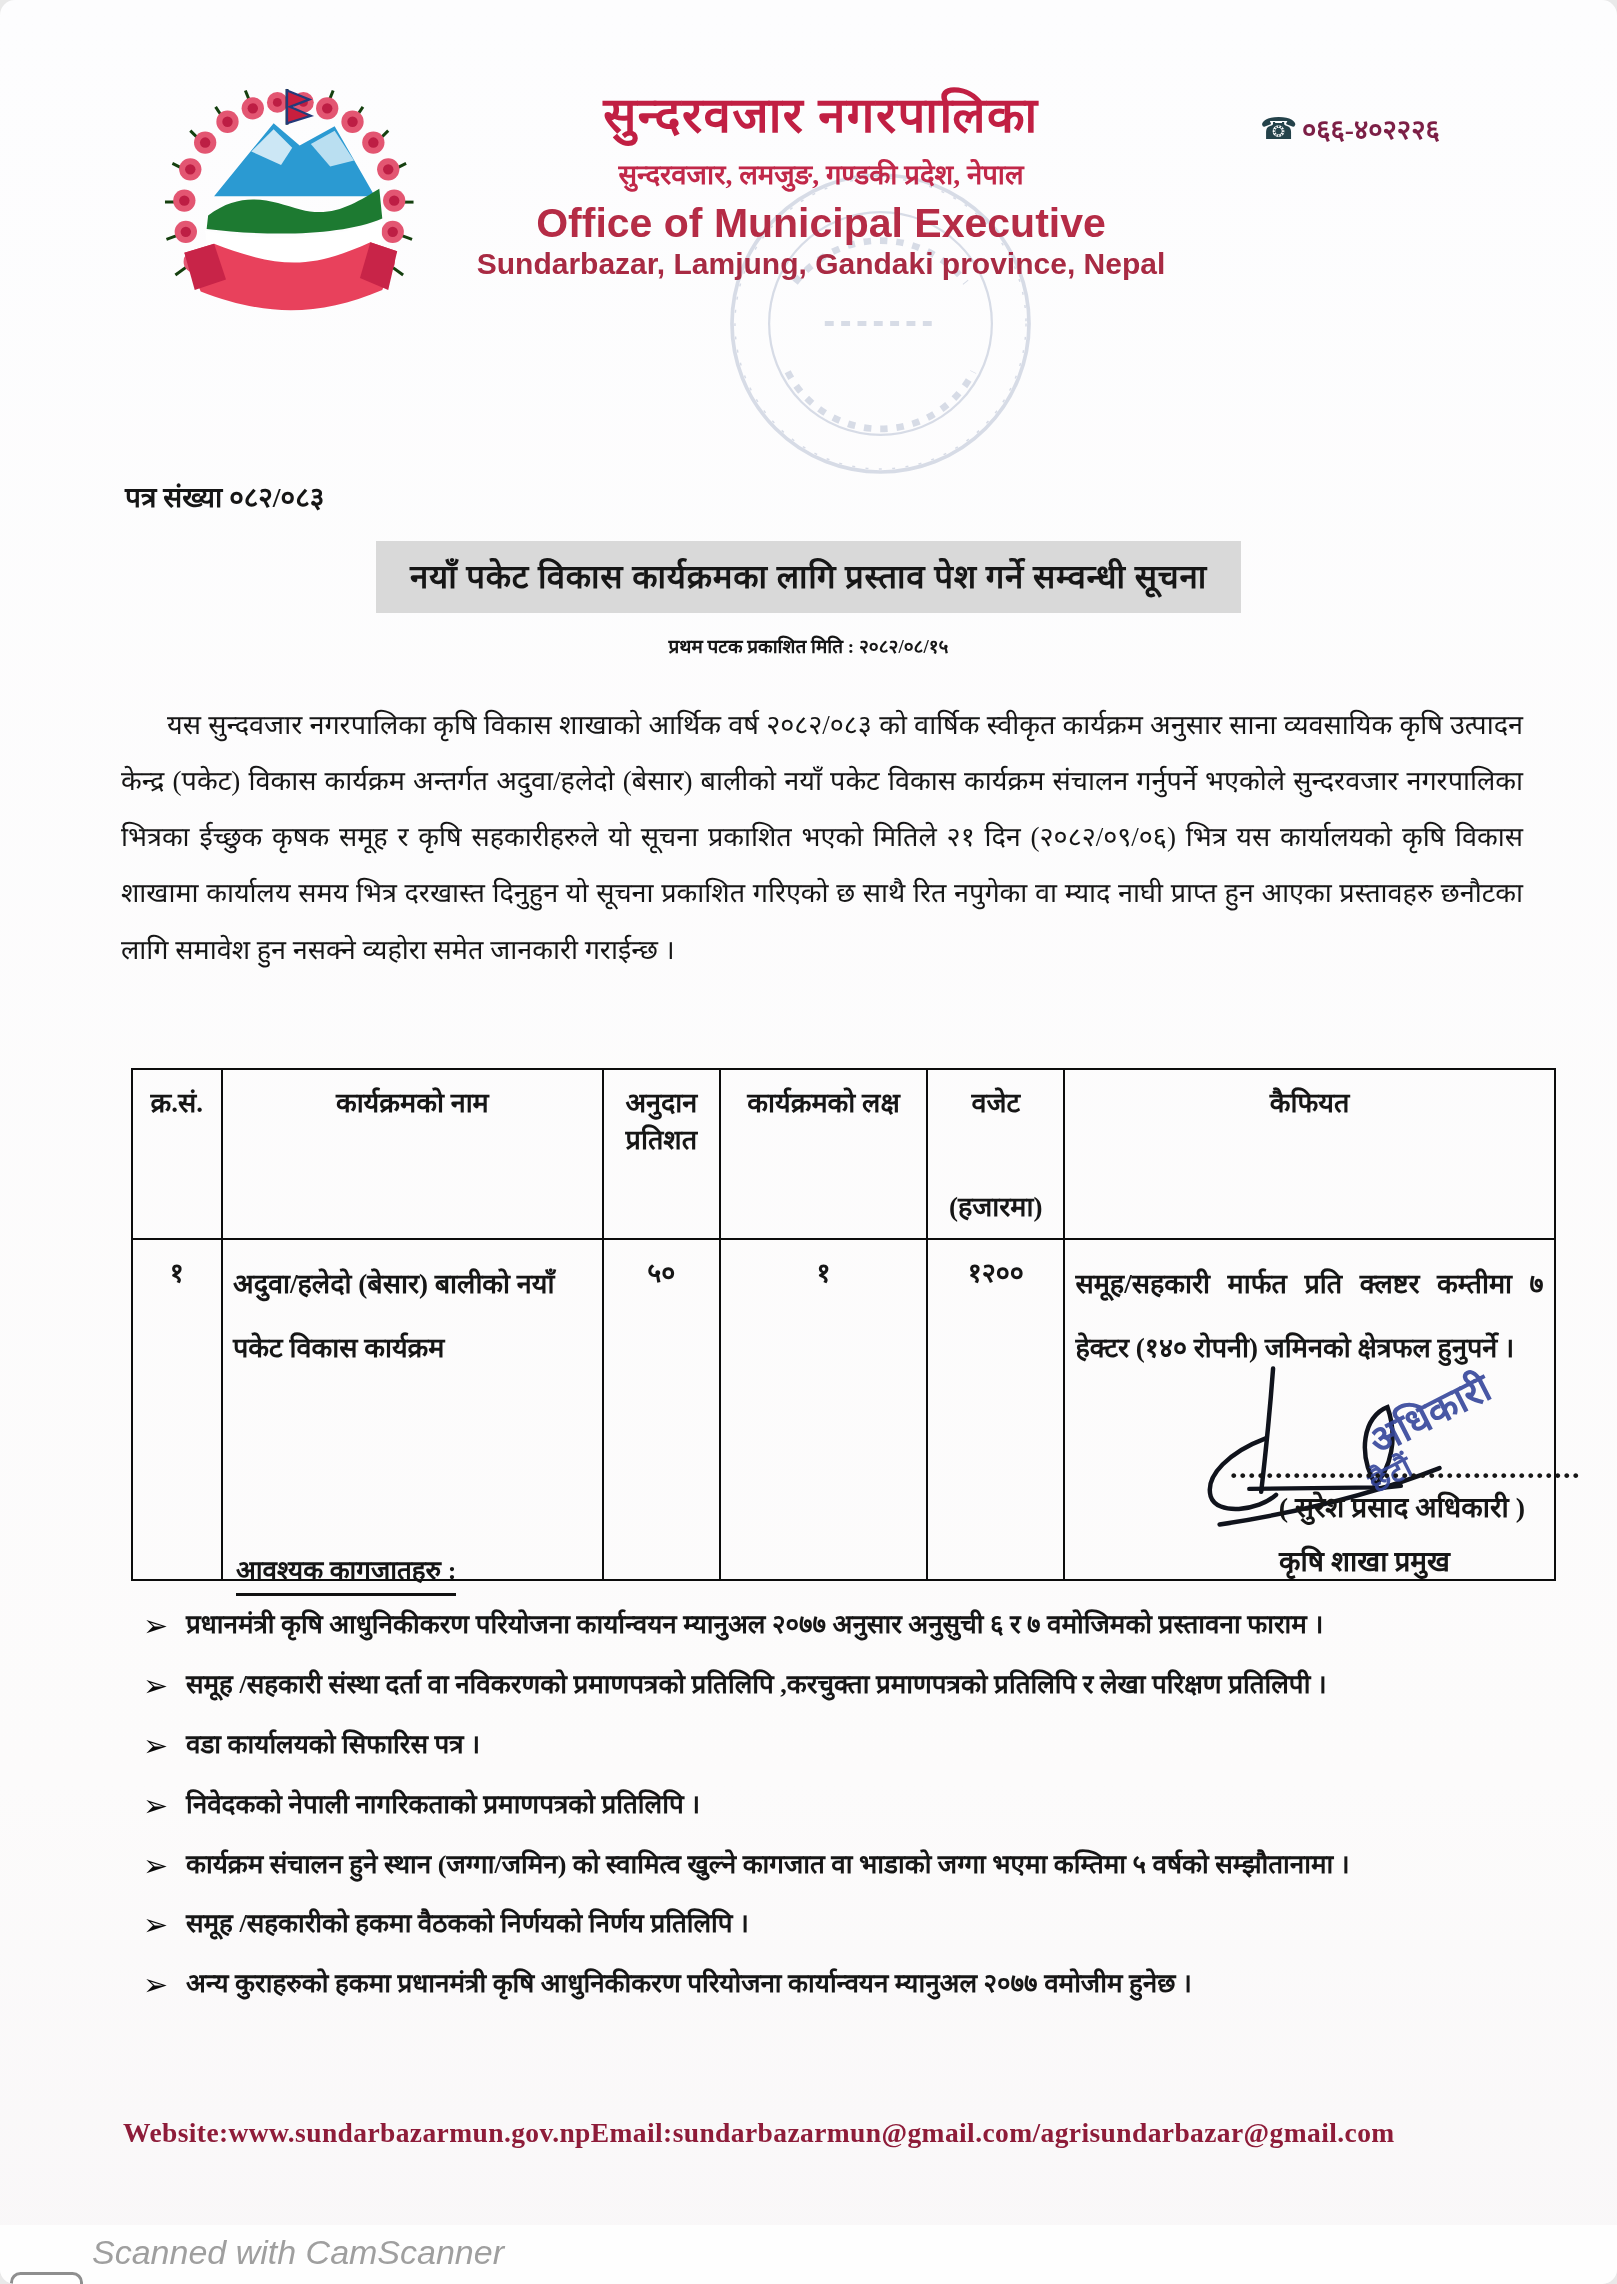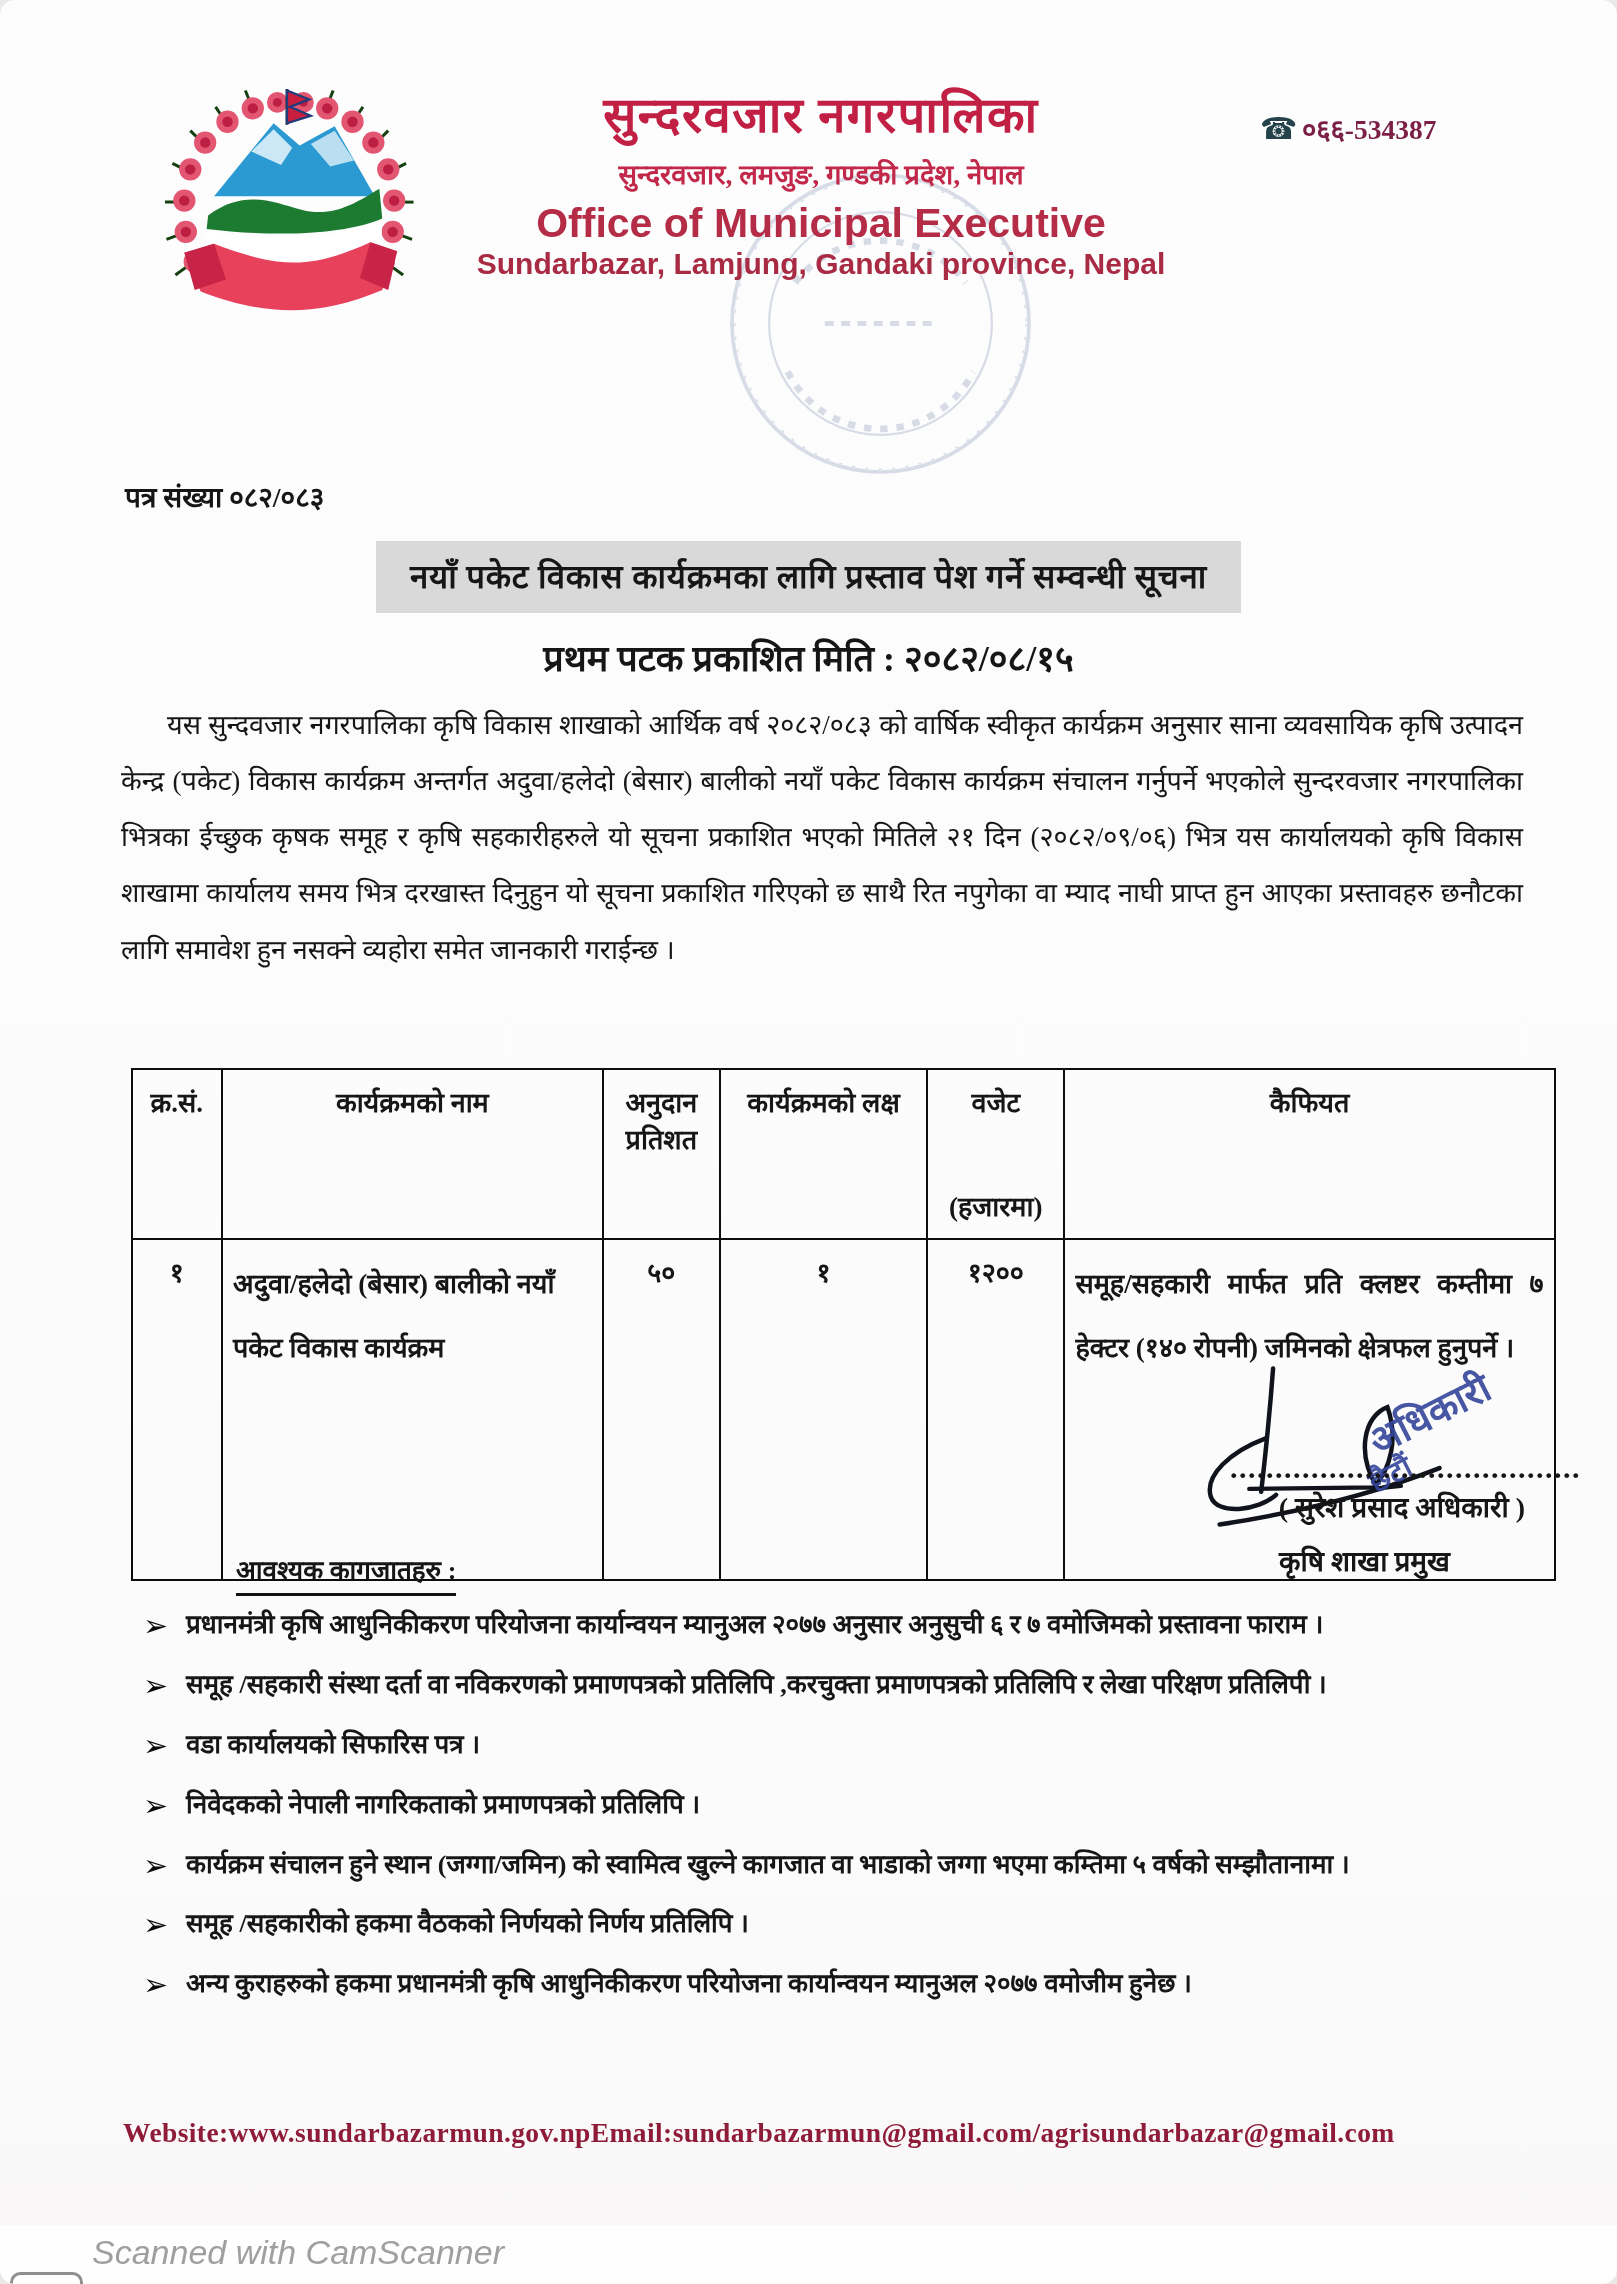--- a/index.html
+++ b/index.html
@@ -26,21 +26,21 @@
   .hdr .en3{font-size:30px;font-weight:bold;color:#a82a43;font-family:"Liberation Sans",sans-serif;}
   .phone{left:1260px;top:110px;font-size:27.5px;font-weight:bold;color:#7c1f46;white-space:nowrap;}
   .phone .ph-ic{color:#24424a;margin-right:4.5px;font-size:30px;}
   .stamp{left:706px;top:149px;width:349px;height:349px;opacity:.26;}
 
   
   .letterno{left:125px;top:477px;font-size:28px;font-weight:bold;}
   .titlewrap{left:0;right:0;top:541px;text-align:center;}
   .titlebar{display:inline-block;background:#d9d9d9;padding:12px 34px 15px 34px;
             font-size:33px;font-weight:bold;letter-spacing:0.7px;}
-  .dateline{left:0;right:0;top:633px;text-align:center;font-size:36px;font-weight:bold;}
+  .dateline{left:0;right:0;top:633px;text-align:center;font-size:19px;font-weight:bold;}
 
   
   .bodytext{left:121px;top:697px;width:1402px;font-size:27px;line-height:2.08;
             text-align:justify;text-indent:46px;font-weight:500;}
 
   
   table.notice{left:131px;top:1068px;width:1425px;border-collapse:collapse;position:absolute;}
   table.notice td,table.notice th{border:2.6px solid #0d0d0d;vertical-align:top;
     font-size:27px;font-weight:bold;padding:13.4px 10.4px;}
   table.notice th{text-align:center;height:112px;}
@@ -176,21 +176,21 @@
   </svg>
 
   <div class="abs hdr">
     <div class="np1">सुन्दरवजार नगरपालिका</div>
     <div class="np3">सुन्दरवजार, लमजुङ, गण्डकी प्रदेश, नेपाल</div>
     <div class="en2">Office of Municipal Executive</div>
     <div class="en3">Sundarbazar, Lamjung, Gandaki province, Nepal</div>
   </div>
 
   <div class="abs phone">
-    <span class="ph-ic">☎</span><span>०६६-534387</span>
+    <span class="ph-ic">☎</span><span>०६६-४०२२२६</span>
   </div>
 
   <div class="abs letterno">पत्र संख्या ०८२/०८३</div>
 
   <div class="abs titlewrap">
     <span class="titlebar">नयाँ पकेट विकास कार्यक्रमका  लागि प्रस्ताव पेश गर्ने सम्वन्धी सूचना</span>
   </div>
 
   <div class="abs dateline">प्रथम पटक प्रकाशित मिति : २०८२/०८/१५</div>
 

